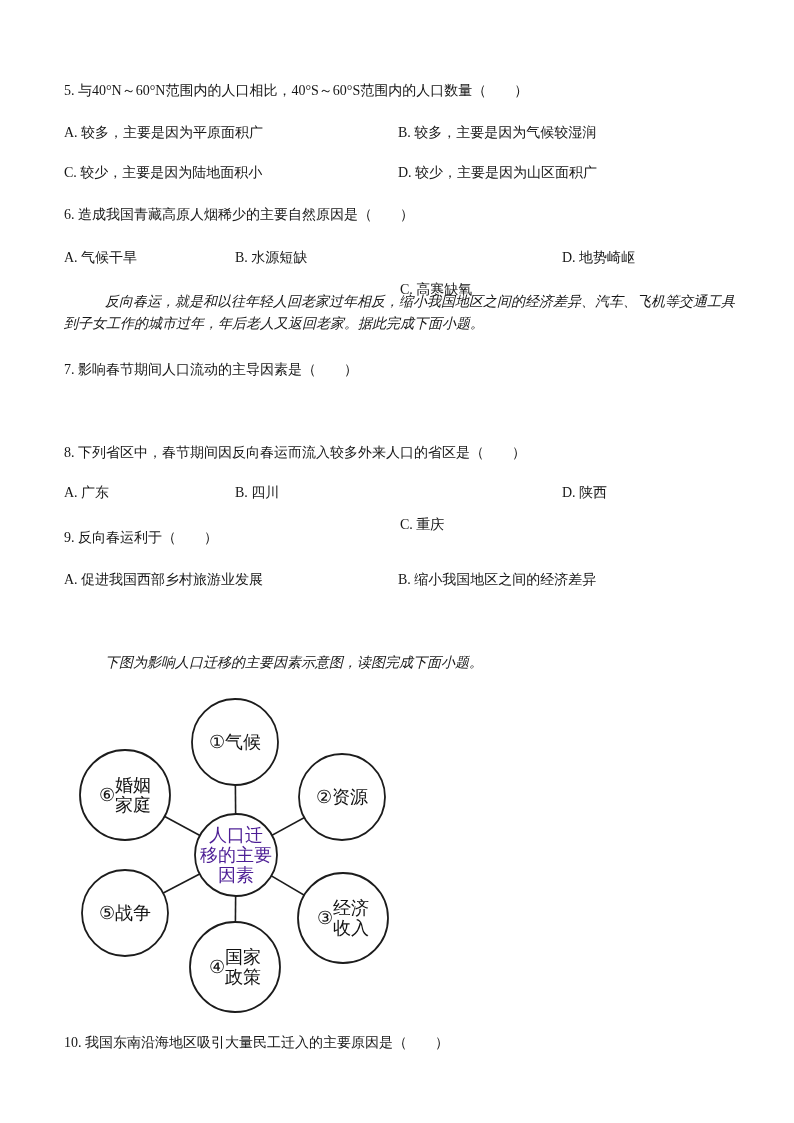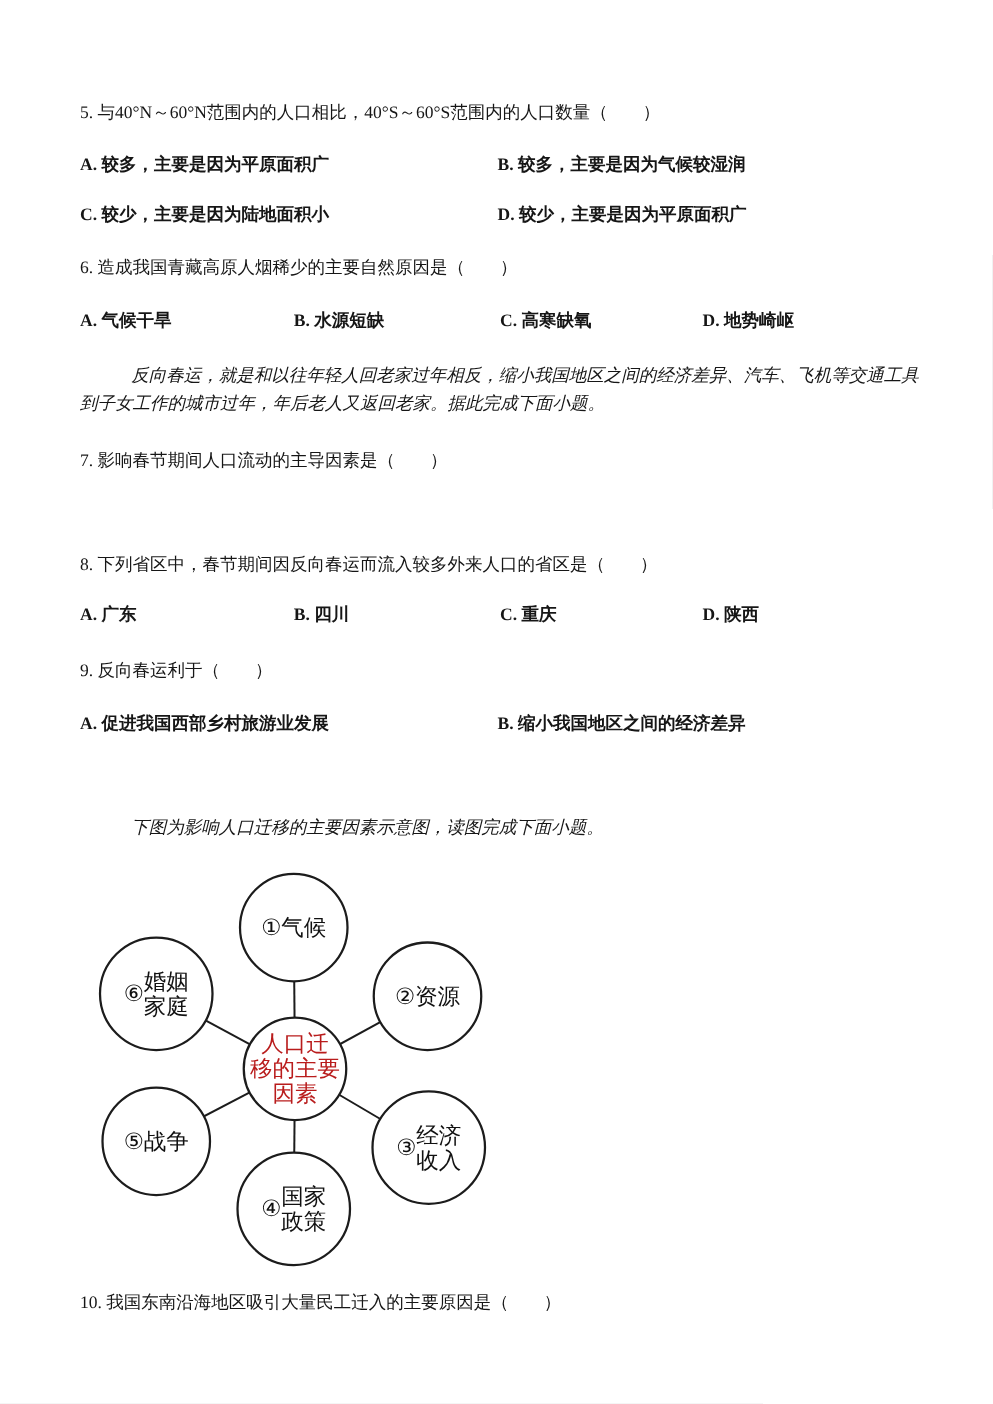--- a/index.html
+++ b/index.html
@@ -14,25 +14,25 @@
     color: #161616;
     overflow: hidden;
   }
   .row {
     position: absolute;
     left: 64px;
     right: 30px;
     line-height: 20px;
     white-space: nowrap;
   }
-  .opts { display: flex; font-weight: bold; }
+  .opts { display: flex; }
   .opts span { white-space: nowrap; }
   .cols4 span:nth-child(1) { width: 171px; flex: 0 0 auto; }
   .cols4 span:nth-child(2) { width: 165px; flex: 0 0 auto; }
-  .cols4 span:nth-child(3) { width: 162px; flex: 0 0 auto; }
+  .cols4 span:nth-child(3) { width: 162px; flex: 0 0 auto; margin-top: 32px; }
   .cols2 span:nth-child(1) { width: 334px; flex: 0 0 auto; }
   .passage {
     font-style: italic;
     white-space: pre-line;
     line-height: 22px;
     text-indent: 41px;
   }
   
   .diagram {
     position: absolute;
@@ -57,38 +57,38 @@
   .dnode .dnum { flex: 0 0 auto; }
   .dcenter {
     position: absolute;
     width: 110px;
     height: 88px;
     display: flex;
     align-items: center;
     justify-content: center;
     font-size: 18px;
     line-height: 20px;
-    color: #b91c1c;
+    color: #4c1d95;
     white-space: pre-line;
     text-align: center;
   }
 </style>
 </head>
 <body>
 
 <div class="page">
 
   <div class="row" style="top:81px">5. 与40°N～60°N范围内的人口相比，40°S～60°S范围内的人口数量（　　）</div>
   <div class="row opts cols2" style="top:123px">
     <span>A. 较多，主要是因为平原面积广</span>
     <span>B. 较多，主要是因为气候较湿润</span>
   </div>
   <div class="row opts cols2" style="top:163px">
     <span>C. 较少，主要是因为陆地面积小</span>
-    <span>D. 较少，主要是因为平原面积广</span>
+    <span>D. 较少，主要是因为山区面积广</span>
   </div>
 
   <div class="row" style="top:205px">6. 造成我国青藏高原人烟稀少的主要自然原因是（　　）</div>
   <div class="row opts cols4" style="top:248px">
     <span>A. 气候干旱</span>
     <span>B. 水源短缺</span>
     <span>C. 高寒缺氧</span>
     <span>D. 地势崎岖</span>
   </div>
 

